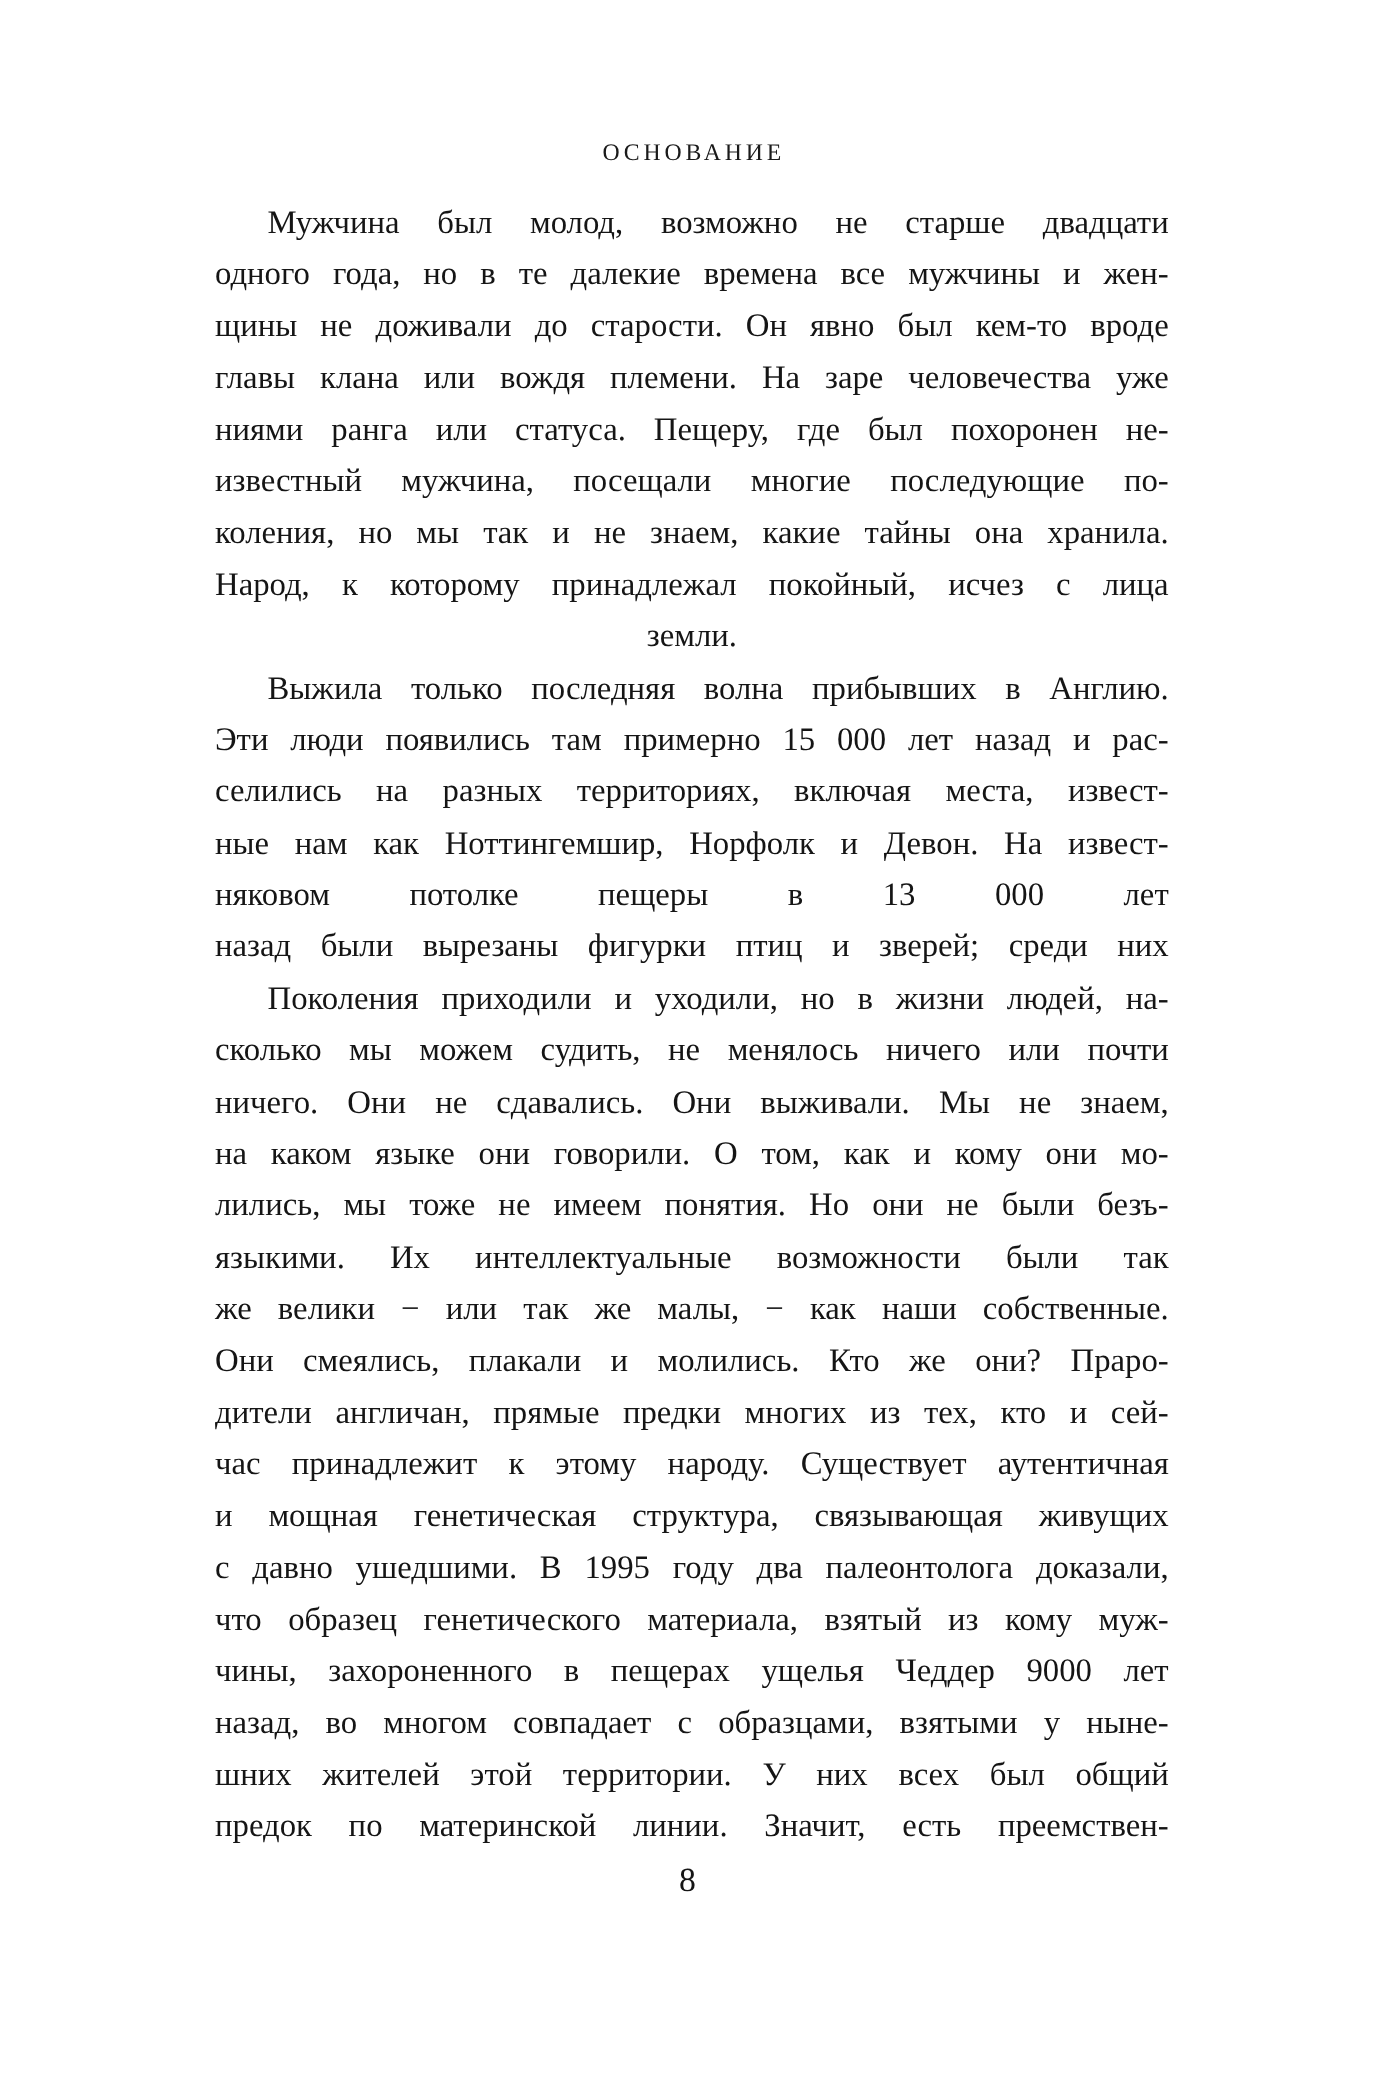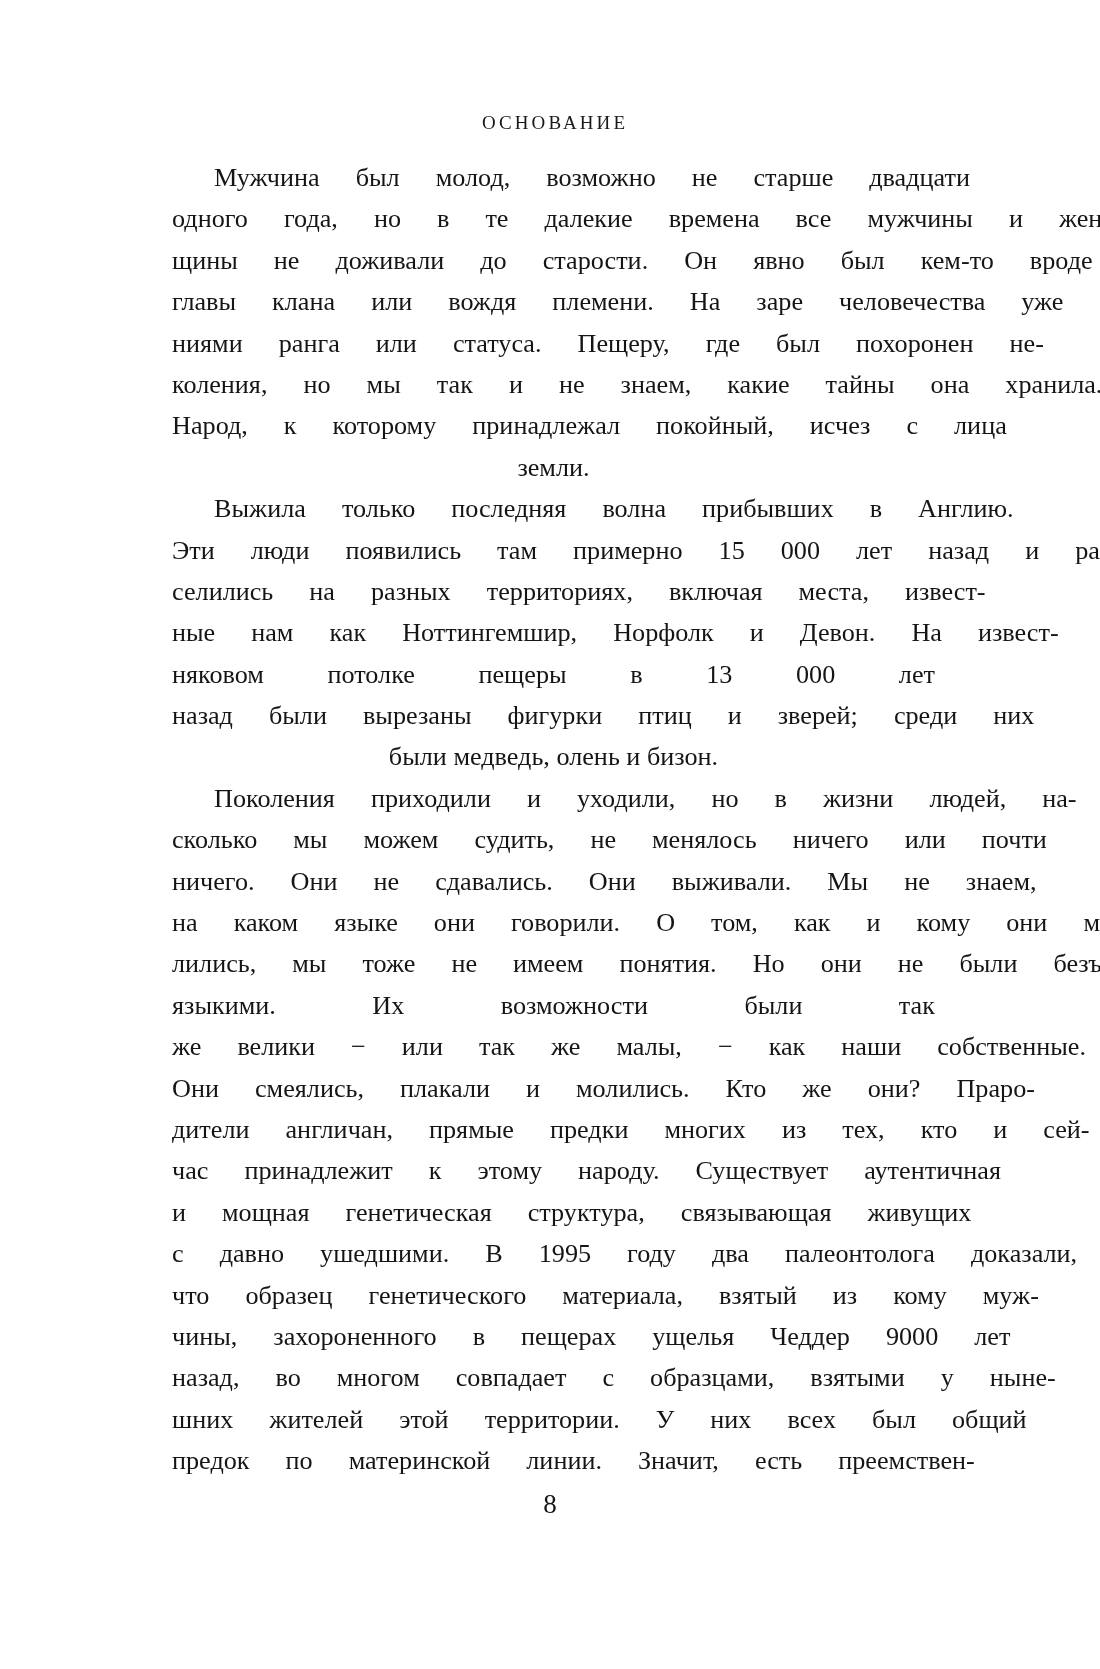--- a/index.html
+++ b/index.html
@@ -49,21 +49,20 @@
     font-size: 26.2px;
     line-height: 41.4px;
   }
 
   .line {
     display: flex;
     width: 763px;
     white-space: pre;
     height: 41.4px;
     align-items: baseline;
-    gap: 36px;
   }
 
   .line.justified {
     justify-content: space-between;
   }
 
   .line.flush {
     justify-content: center;
   }
 
@@ -96,40 +95,40 @@
   <div class="running-head">ОСНОВАНИЕ</div>
 
   <div class="text-block">
     <div class="lines" id="lines-host">
         <div>
           <div class="line justified indent"><span class="w">Мужчина</span><span class="w">был</span><span class="w">молод,</span><span class="w">возможно</span><span class="w">не</span><span class="w">старше</span><span class="w">двадцати</span></div>
           <div class="line justified"><span class="w">одного</span><span class="w">года,</span><span class="w">но</span><span class="w">в</span><span class="w">те</span><span class="w">далекие</span><span class="w">времена</span><span class="w">все</span><span class="w">мужчины</span><span class="w">и</span><span class="w">жен-</span></div>
           <div class="line justified"><span class="w">щины</span><span class="w">не</span><span class="w">доживали</span><span class="w">до</span><span class="w">старости.</span><span class="w">Он</span><span class="w">явно</span><span class="w">был</span><span class="w">кем-то</span><span class="w">вроде</span></div>
           <div class="line justified"><span class="w">главы</span><span class="w">клана</span><span class="w">или</span><span class="w">вождя</span><span class="w">племени.</span><span class="w">На</span><span class="w">заре</span><span class="w">человечества</span><span class="w">уже</span></div>
           <div class="line justified"><span class="w">ниями</span><span class="w">ранга</span><span class="w">или</span><span class="w">статуса.</span><span class="w">Пещеру,</span><span class="w">где</span><span class="w">был</span><span class="w">похоронен</span><span class="w">не-</span></div>
+          <div class="line justified"><span class="w">известный</span><span class="w">мужчина,</span><span class="w">посещали</span><span class="w">многие</span><span class="w">последующие</span><span class="w">по-</span></div>
           <div class="line justified"><span class="w">коления,</span><span class="w">но</span><span class="w">мы</span><span class="w">так</span><span class="w">и</span><span class="w">не</span><span class="w">знаем,</span><span class="w">какие</span><span class="w">тайны</span><span class="w">она</span><span class="w">хранила.</span></div>
           <div class="line justified"><span class="w">Народ,</span><span class="w">к</span><span class="w">которому</span><span class="w">принадлежал</span><span class="w">покойный,</span><span class="w">исчез</span><span class="w">с</span><span class="w">лица</span></div>
           <div class="line flush"><span class="w">земли.</span></div>
         </div>
         <div>
           <div class="line justified indent"><span class="w">Выжила</span><span class="w">только</span><span class="w">последняя</span><span class="w">волна</span><span class="w">прибывших</span><span class="w">в</span><span class="w">Англию.</span></div>
           <div class="line justified"><span class="w">Эти</span><span class="w">люди</span><span class="w">появились</span><span class="w">там</span><span class="w">примерно</span><span class="w">15</span><span class="w">000</span><span class="w">лет</span><span class="w">назад</span><span class="w">и</span><span class="w">рас-</span></div>
           <div class="line justified"><span class="w">селились</span><span class="w">на</span><span class="w">разных</span><span class="w">территориях,</span><span class="w">включая</span><span class="w">места,</span><span class="w">извест-</span></div>
           <div class="line justified"><span class="w">ные</span><span class="w">нам</span><span class="w">как</span><span class="w">Ноттингемшир,</span><span class="w">Норфолк</span><span class="w">и</span><span class="w">Девон.</span><span class="w">На</span><span class="w">извест-</span></div>
           <div class="line justified"><span class="w">няковом</span><span class="w">потолке</span><span class="w">пещеры</span><span class="w">в</span><span class="w">13</span><span class="w">000</span><span class="w">лет</span></div>
           <div class="line justified"><span class="w">назад</span><span class="w">были</span><span class="w">вырезаны</span><span class="w">фигурки</span><span class="w">птиц</span><span class="w">и</span><span class="w">зверей;</span><span class="w">среди</span><span class="w">них</span></div>
-          <div class="line flush"><span class="w">были медведь, олень и бизон.</span></div>
         </div>
         <div>
           <div class="line justified indent"><span class="w">Поколения</span><span class="w">приходили</span><span class="w">и</span><span class="w">уходили,</span><span class="w">но</span><span class="w">в</span><span class="w">жизни</span><span class="w">людей,</span><span class="w">на-</span></div>
           <div class="line justified"><span class="w">сколько</span><span class="w">мы</span><span class="w">можем</span><span class="w">судить,</span><span class="w">не</span><span class="w">менялось</span><span class="w">ничего</span><span class="w">или</span><span class="w">почти</span></div>
           <div class="line justified"><span class="w">ничего.</span><span class="w">Они</span><span class="w">не</span><span class="w">сдавались.</span><span class="w">Они</span><span class="w">выживали.</span><span class="w">Мы</span><span class="w">не</span><span class="w">знаем,</span></div>
           <div class="line justified"><span class="w">на</span><span class="w">каком</span><span class="w">языке</span><span class="w">они</span><span class="w">говорили.</span><span class="w">О</span><span class="w">том,</span><span class="w">как</span><span class="w">и</span><span class="w">кому</span><span class="w">они</span><span class="w">мо-</span></div>
           <div class="line justified"><span class="w">лились,</span><span class="w">мы</span><span class="w">тоже</span><span class="w">не</span><span class="w">имеем</span><span class="w">понятия.</span><span class="w">Но</span><span class="w">они</span><span class="w">не</span><span class="w">были</span><span class="w">безъ-</span></div>
-          <div class="line justified"><span class="w">языкими.</span><span class="w">Их</span><span class="w">возможности</span><span class="w">были</span><span class="w">так</span></div>
+          <div class="line justified"><span class="w">языкими.</span><span class="w">Их</span><span class="w">интеллектуальные</span><span class="w">возможности</span><span class="w">были</span><span class="w">так</span></div>
           <div class="line justified"><span class="w">же</span><span class="w">велики</span><span class="w">−</span><span class="w">или</span><span class="w">так</span><span class="w">же</span><span class="w">малы,</span><span class="w">−</span><span class="w">как</span><span class="w">наши</span><span class="w">собственные.</span></div>
           <div class="line justified"><span class="w">Они</span><span class="w">смеялись,</span><span class="w">плакали</span><span class="w">и</span><span class="w">молились.</span><span class="w">Кто</span><span class="w">же</span><span class="w">они?</span><span class="w">Праро-</span></div>
           <div class="line justified"><span class="w">дители</span><span class="w">англичан,</span><span class="w">прямые</span><span class="w">предки</span><span class="w">многих</span><span class="w">из</span><span class="w">тех,</span><span class="w">кто</span><span class="w">и</span><span class="w">сей-</span></div>
           <div class="line justified"><span class="w">час</span><span class="w">принадлежит</span><span class="w">к</span><span class="w">этому</span><span class="w">народу.</span><span class="w">Существует</span><span class="w">аутентичная</span></div>
           <div class="line justified"><span class="w">и</span><span class="w">мощная</span><span class="w">генетическая</span><span class="w">структура,</span><span class="w">связывающая</span><span class="w">живущих</span></div>
           <div class="line justified"><span class="w">с</span><span class="w">давно</span><span class="w">ушедшими.</span><span class="w">В</span><span class="w">1995</span><span class="w">году</span><span class="w">два</span><span class="w">палеонтолога</span><span class="w">доказали,</span></div>
           <div class="line justified"><span class="w">что</span><span class="w">образец</span><span class="w">генетического</span><span class="w">материала,</span><span class="w">взятый</span><span class="w">из</span><span class="w">кому</span><span class="w">муж-</span></div>
           <div class="line justified"><span class="w">чины,</span><span class="w">захороненного</span><span class="w">в</span><span class="w">пещерах</span><span class="w">ущелья</span><span class="w">Чеддер</span><span class="w">9000</span><span class="w">лет</span></div>
           <div class="line justified"><span class="w">назад,</span><span class="w">во</span><span class="w">многом</span><span class="w">совпадает</span><span class="w">с</span><span class="w">образцами,</span><span class="w">взятыми</span><span class="w">у</span><span class="w">нынe-</span></div>
           <div class="line justified"><span class="w">шних</span><span class="w">жителей</span><span class="w">этой</span><span class="w">территории.</span><span class="w">У</span><span class="w">них</span><span class="w">всех</span><span class="w">был</span><span class="w">общий</span></div>

